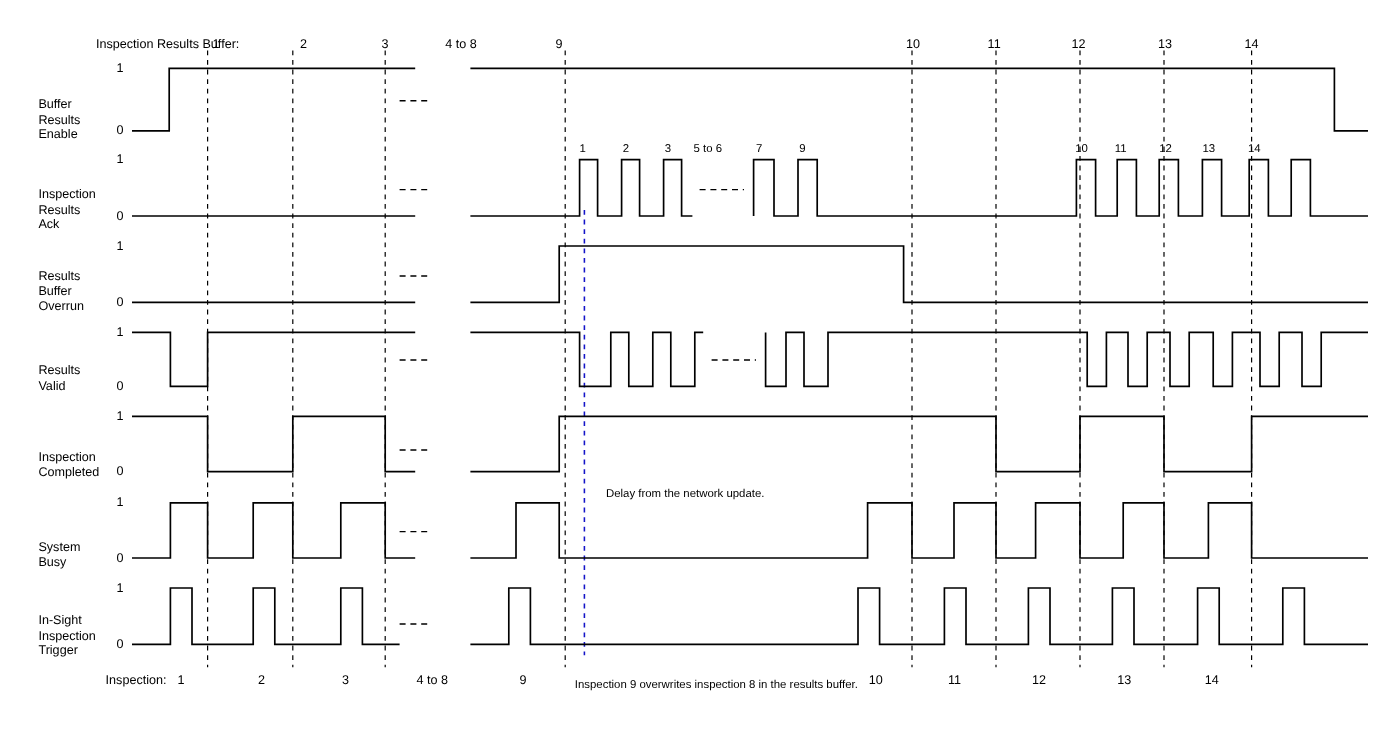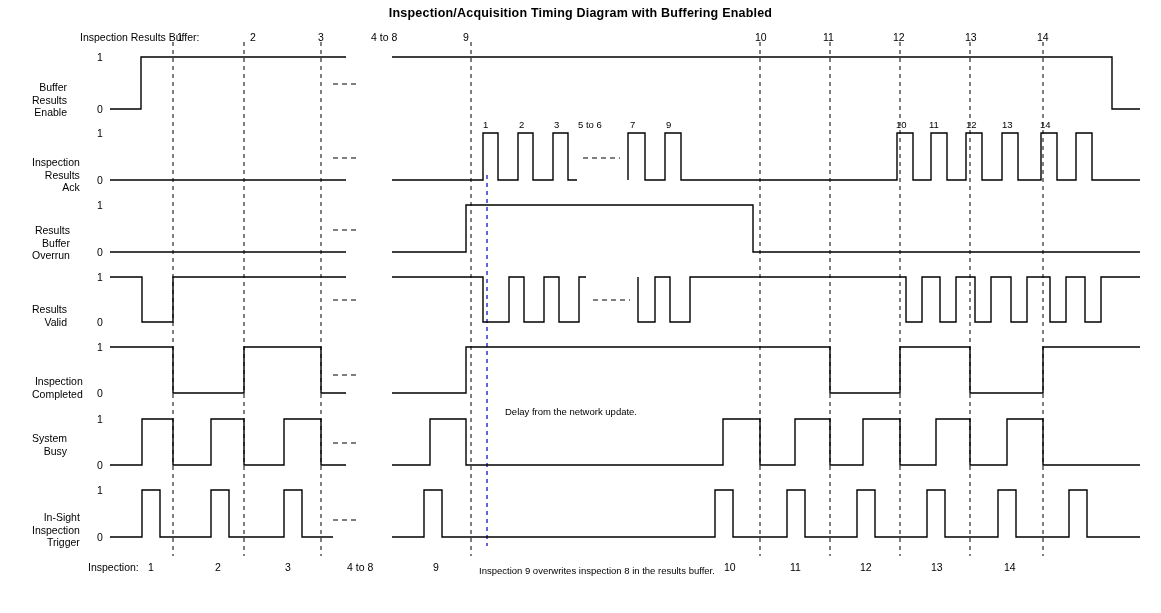--- a/index.html
+++ b/index.html
@@ -47,21 +47,21 @@
   .botlabel {
     position: absolute;
     font-size: 10.5px;
     white-space: nowrap;
   }
   .rowlabel {
     position: absolute;
     font-size: 10.5px;
     line-height: 12.5px;
     white-space: pre-line;
-    text-align: right;
+    text-align: left;
   }
   .lvl {
     position: absolute;
     font-size: 10.5px;
     white-space: nowrap;
   }
   .note {
     position: absolute;
     font-size: 9.5px;
     line-height: 11.5px;
@@ -101,21 +101,20 @@
     stroke-width: 1.2;
     stroke-dasharray: 5 4;
     fill: none;
   }
 </style>
 </head>
 <body>
 
 <div id="root">
 
-  <div id="title">Inspection/Acquisition Timing Diagram with Buffering Enabled</div>
 
   <div class="toplabel" style="left:60px; top:31px;">Inspection Results Buffer:</div>
 
   <div class="topnum" style="left:177px; top:31px;">1</div>
   <div class="topnum" style="left:250px; top:31px;">2</div>
   <div class="topnum" style="left:318px; top:31px;">3</div>
   <div class="topnum" style="left:371px; top:31px;">4 to 8</div>
   <div class="topnum" style="left:463px; top:31px;">9</div>
   <div class="topnum" style="left:755px; top:31px;">10</div>
   <div class="topnum" style="left:823px; top:31px;">11</div>
@@ -142,21 +141,21 @@
   <div class="rowlabel" style="left:32px; top:156px;">Inspection
 Results
 Ack</div>
   <div class="rowlabel" style="left:32px; top:224px;">Results
 Buffer
 Overrun</div>
   <div class="rowlabel" style="left:32px; top:303px;">Results
 Valid</div>
   <div class="rowlabel" style="left:32px; top:375px;">Inspection
 Completed</div>
-  <div class="rowlabel" style="left:32px; top:432px;">System
+  <div class="rowlabel" style="left:32px; top:450px;">System
 Busy</div>
   <div class="rowlabel" style="left:32px; top:511px;">In-Sight
 Inspection
 Trigger</div>
 
   <div class="lvl" style="left:97px; top:51px;">1</div>
   <div class="lvl" style="left:97px; top:103px;">0</div>
 
   <div class="lvl" style="left:97px; top:127px;">1</div>
   <div class="lvl" style="left:97px; top:174px;">0</div>

